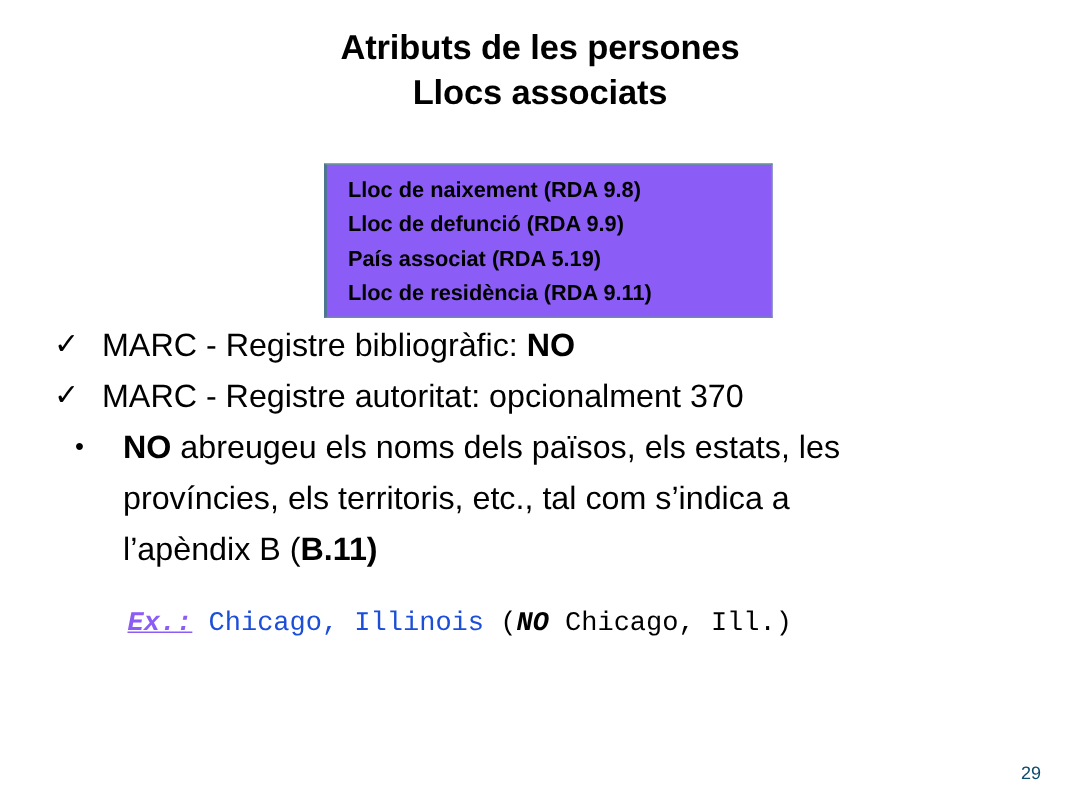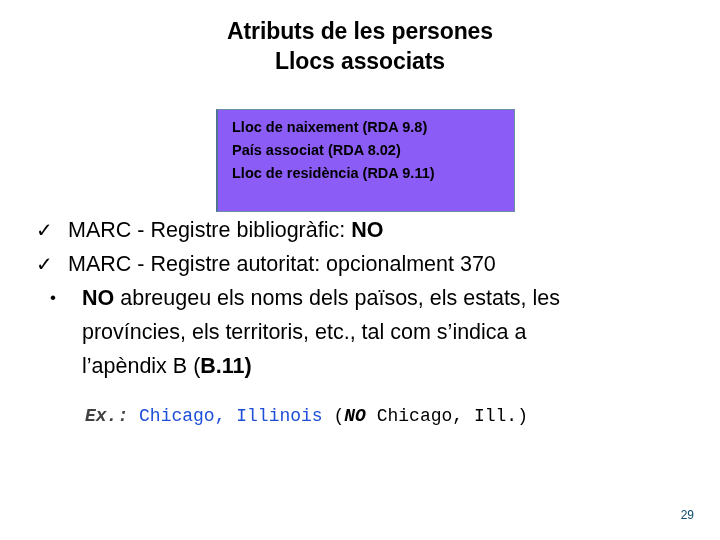--- a/index.html
+++ b/index.html
@@ -107,21 +107,22 @@
     left: 85px;
     top: 399px;
     font-family: "Liberation Mono", "DejaVu Sans Mono", monospace;
     font-size: 18px;
     line-height: 34px;
     white-space: nowrap;
   }
   .ex-label {
     font-weight: bold;
     font-style: italic;
-    color: #404040;
+    color: #8b5cf6;
+    text-decoration: underline;
   }
   .ex-blue {
     color: #1d4ed8;
     text-align: center;
   }
   .ex-black {
     color: #000000;
   }
   .ex-no {
     font-style: italic;
@@ -143,21 +144,22 @@
 
 <div class="slide">
 
   <div class="title-block">
     <div class="title-line">Atributs de les persones</div>
     <div class="title-line">Llocs associats</div>
   </div>
 
   <div class="box">
     <div class="box-line">Lloc de naixement (RDA 9.8)</div>
-    <div class="box-line">País associat (RDA 8.02)</div>
+    <div class="box-line">Lloc de defunció (RDA 9.9)</div>
+    <div class="box-line">País associat (RDA 5.19)</div>
     <div class="box-line">Lloc de residència (RDA 9.11)</div>
   </div>
 
   <div class="bullets">
 
     <div class="bullet-row">
       <span class="marker">✓</span>
       <span class="text"><span>MARC - </span><span class="u">Registre bibliogràfic: </span><span class="u b">NO</span></span>
     </div>
 

